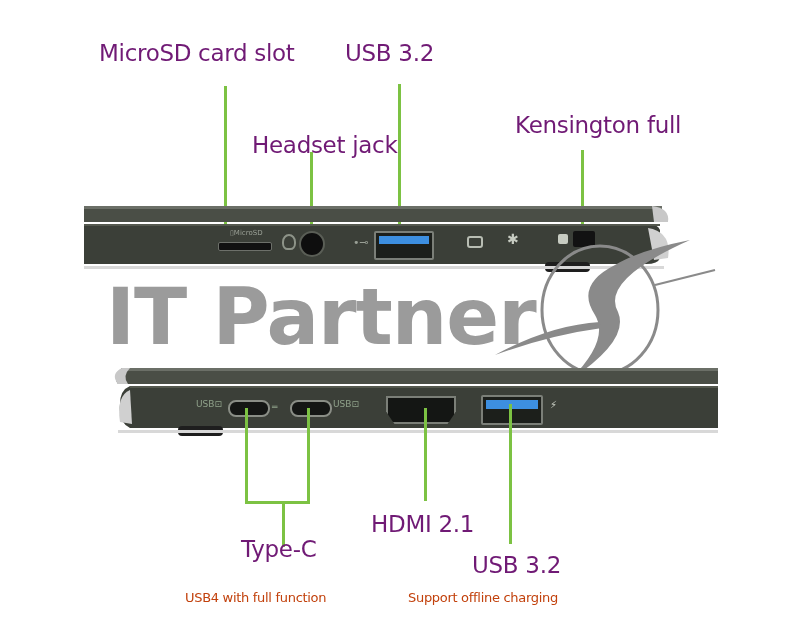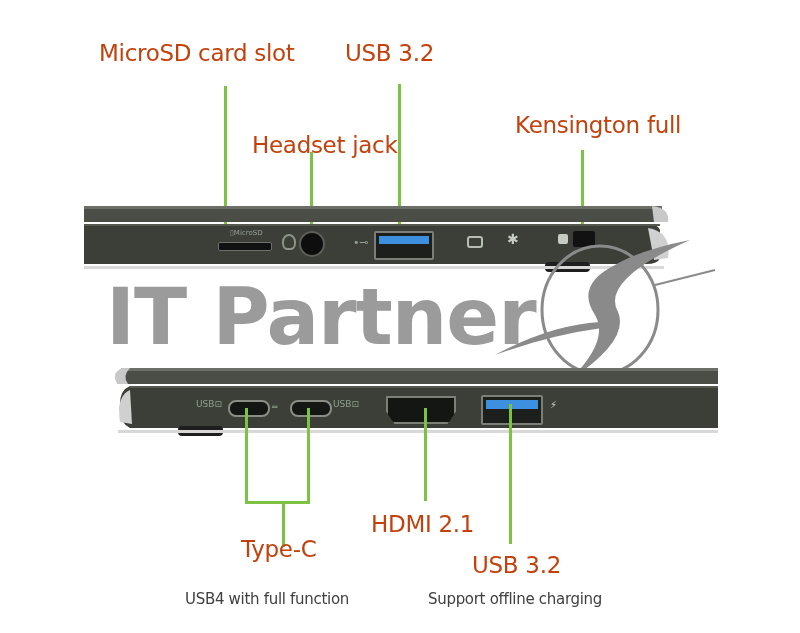--- a/index.html
+++ b/index.html
@@ -1,19 +1,19 @@
 <!DOCTYPE html>
 <html><head>
 <meta charset="utf-8">
 <style>
   html, body { margin:0; padding:0; background:#ffffff; }
   body { width:800px; height:633px; position:relative; overflow:hidden; font-family:"DejaVu Sans", sans-serif; }
-  .label { position:absolute; color:#c2410c; white-space:nowrap; letter-spacing:-0.3px; }
+  .label { position:absolute; color:#701a75; white-space:nowrap; letter-spacing:-0.3px; }
   .lg { font-size:23px; }
-  .sm { font-size:15px; color:#404040; }
+  .sm { font-size:13px; color:#c2410c; }
   .gline { position:absolute; background:#7cc243; }
   .laptop { position:absolute; }
   .watermark { position:absolute; left:106px; top:272px; font-family:"DejaVu Sans", sans-serif; font-size:78px; font-weight:700; color:#8a8a8a; letter-spacing:-1px; opacity:0.85; }
 </style>
 </head>
 <body>
 
 <div class="label lg" style="left:99px; top:40px;">MicroSD card slot</div>
 <div class="label lg" style="left:345px; top:40px;">USB 3.2</div>
 <div class="label lg" style="left:252px; top:112px;margin-top:20px;">Headset jack</div>
@@ -90,13 +90,13 @@
 <div class="gline" style="left:307px; top:408px; width:3px; height:96px;"></div>
 <div class="gline" style="left:245px; top:501px; width:65px; height:3px;"></div>
 <div class="gline" style="left:282px; top:501px; width:3px; height:46px;"></div>
 <div class="gline" style="left:424px; top:408px; width:3px; height:93px;"></div>
 <div class="gline" style="left:509px; top:404px; width:3px; height:140px;"></div>
 
 <div class="label lg" style="left:371px; top:511px;">HDMI 2.1</div>
 <div class="label lg" style="left:241px; top:536px;">Type-C</div>
 <div class="label sm" style="left:185px; top:590px;">USB4 with full function</div>
 <div class="label lg" style="left:472px; top:552px;">USB 3.2</div>
-<div class="label sm" style="left:428px; top:590px;">Support offline charging</div>
+<div class="label sm" style="left:408px; top:590px;">Support offline charging</div>
 
 </body></html>

